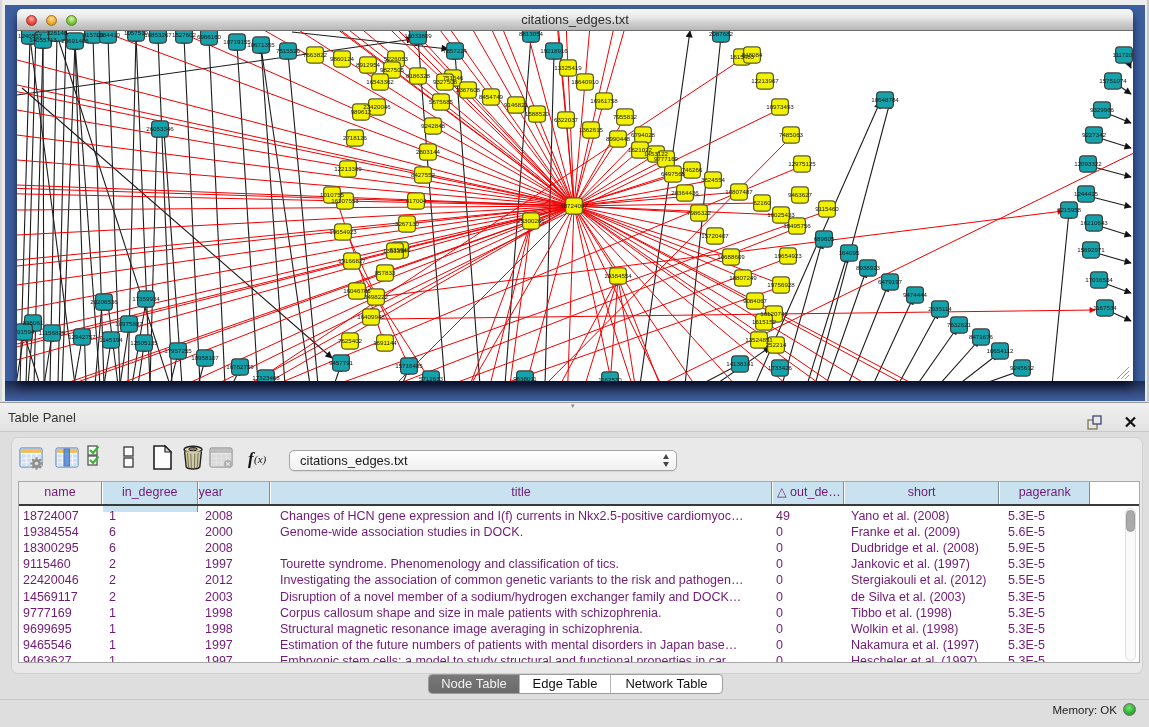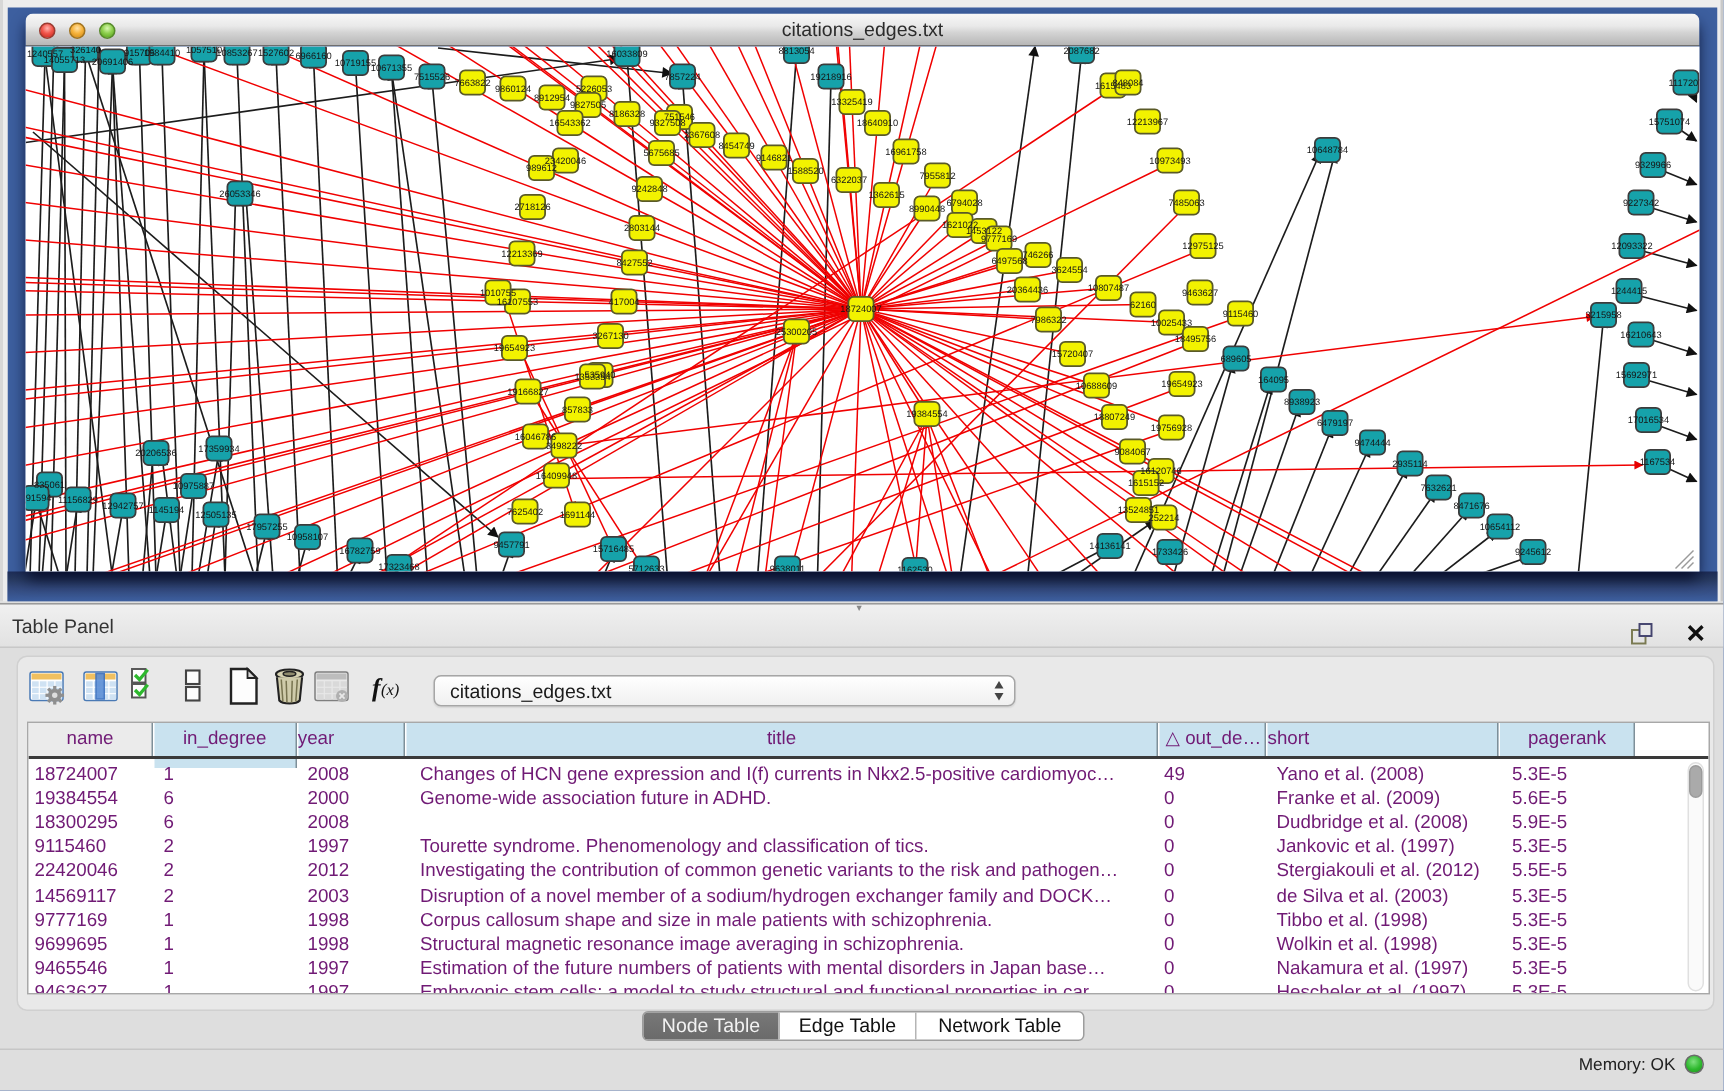--- a/index.html
+++ b/index.html
@@ -639,37 +639,37 @@
     <div style="position:absolute;left:10px;top:0;font-size:13px;line-height:20px;color:#1a1a1a;">citations_edges.txt</div>
     <div style="position:absolute;right:7px;top:3px;width:0;height:0;border-left:3.5px solid transparent;border-right:3.5px solid transparent;border-bottom:5px solid #444;"></div>
     <div style="position:absolute;right:7px;top:11px;width:0;height:0;border-left:3.5px solid transparent;border-right:3.5px solid transparent;border-top:5px solid #444;"></div>
   </div>
 <div style="position:absolute;left:17.5px;top:481px;width:1122.5px;height:182px;background:#fff;border:1px solid #a8a8a8;font-size:12.5px;color:#701a75;overflow:hidden;">
     <div style="position:absolute;left:0.5px;top:0;width:83.0px;height:21.5px;background:#ebebeb;border-right:1px solid #7e8f99;text-align:center;line-height:21.5px;">name</div>
     <div style="position:absolute;left:84.5px;top:0;width:94.5px;height:30px;background:#c9e2ef;border-right:1px solid #7e8f99;text-align:center;line-height:21.5px;">in_degree</div>
     <div style="position:absolute;left:180.0px;top:0;width:71.5px;height:21.5px;background:#c9e2ef;border-right:1px solid #7e8f99;text-align:left;line-height:21.5px;">year</div>
     <div style="position:absolute;left:252.5px;top:0;width:501.0px;height:21.5px;background:#c9e2ef;border-right:1px solid #7e8f99;text-align:center;line-height:21.5px;">title</div>
     <div style="position:absolute;left:754.5px;top:0;width:71.0px;height:21.5px;background:#c9e2ef;border-right:1px solid #7e8f99;padding-left:4px;text-align:left;line-height:21.5px;">△ out_de…</div>
-    <div style="position:absolute;left:826.5px;top:0;width:154.4px;height:21.5px;background:#c9e2ef;border-right:1px solid #7e8f99;text-align:left;line-height:21.5px;">short</div>
+    <div style="position:absolute;left:826.5px;top:0;width:154.4px;height:21.5px;background:#c9e2ef;border-right:1px solid #7e8f99;text-align:center;line-height:21.5px;">short</div>
     <div style="position:absolute;left:981.9px;top:0;width:89.6px;height:21.5px;background:#c9e2ef;border-right:1px solid #7e8f99;text-align:center;line-height:21.5px;">pagerank</div>
     <div style="position:absolute;left:0;top:21.5px;width:100%;height:2px;background:#3a3a3a;"></div>
     <div style="position:absolute;left:0;top:25.5px;width:100%;height:16.2px;line-height:16.2px;">
       <div style="position:absolute;left:4.5px;top:0;width:600px;">18724007</div>
       <div style="position:absolute;left:90.5px;top:0;width:600px;">1</div>
       <div style="position:absolute;left:186.5px;top:0;width:600px;">2008</div>
       <div style="position:absolute;left:261.5px;top:0;width:600px;">Changes of HCN gene expression and I(f) currents in Nkx2.5-positive cardiomyoc…</div>
       <div style="position:absolute;left:757.5px;top:0;width:600px;">49</div>
       <div style="position:absolute;left:832.5px;top:0;width:600px;">Yano et al. (2008)</div>
       <div style="position:absolute;left:989.5px;top:0;width:600px;">5.3E-5</div>
     </div>
     <div style="position:absolute;left:0;top:41.7px;width:100%;height:16.2px;line-height:16.2px;">
       <div style="position:absolute;left:4.5px;top:0;width:600px;">19384554</div>
       <div style="position:absolute;left:90.5px;top:0;width:600px;">6</div>
       <div style="position:absolute;left:186.5px;top:0;width:600px;">2000</div>
-      <div style="position:absolute;left:261.5px;top:0;width:600px;">Genome-wide association future in ADHD.</div>
+      <div style="position:absolute;left:261.5px;top:0;width:600px;">Genome-wide association studies in DOCK.</div>
       <div style="position:absolute;left:757.5px;top:0;width:600px;">0</div>
       <div style="position:absolute;left:832.5px;top:0;width:600px;">Franke et al. (2009)</div>
       <div style="position:absolute;left:989.5px;top:0;width:600px;">5.6E-5</div>
     </div>
     <div style="position:absolute;left:0;top:57.9px;width:100%;height:16.2px;line-height:16.2px;">
       <div style="position:absolute;left:4.5px;top:0;width:600px;">18300295</div>
       <div style="position:absolute;left:90.5px;top:0;width:600px;">6</div>
       <div style="position:absolute;left:186.5px;top:0;width:600px;">2008</div>
       <div style="position:absolute;left:757.5px;top:0;width:600px;">0</div>
       <div style="position:absolute;left:832.5px;top:0;width:600px;">Dudbridge et al. (2008)</div>
@@ -681,21 +681,21 @@
       <div style="position:absolute;left:186.5px;top:0;width:600px;">1997</div>
       <div style="position:absolute;left:261.5px;top:0;width:600px;">Tourette syndrome. Phenomenology and classification of tics.</div>
       <div style="position:absolute;left:757.5px;top:0;width:600px;">0</div>
       <div style="position:absolute;left:832.5px;top:0;width:600px;">Jankovic et al. (1997)</div>
       <div style="position:absolute;left:989.5px;top:0;width:600px;">5.3E-5</div>
     </div>
     <div style="position:absolute;left:0;top:90.3px;width:100%;height:16.2px;line-height:16.2px;">
       <div style="position:absolute;left:4.5px;top:0;width:600px;">22420046</div>
       <div style="position:absolute;left:90.5px;top:0;width:600px;">2</div>
       <div style="position:absolute;left:186.5px;top:0;width:600px;">2012</div>
-      <div style="position:absolute;left:261.5px;top:0;width:600px;">Investigating the contribution of common genetic variants to the risk and pathogen…</div>
+      <div style="position:absolute;left:261.5px;top:0;width:600px;">Investigating the association of common genetic variants to the risk and pathogen…</div>
       <div style="position:absolute;left:757.5px;top:0;width:600px;">0</div>
       <div style="position:absolute;left:832.5px;top:0;width:600px;">Stergiakouli et al. (2012)</div>
       <div style="position:absolute;left:989.5px;top:0;width:600px;">5.5E-5</div>
     </div>
     <div style="position:absolute;left:0;top:106.5px;width:100%;height:16.2px;line-height:16.2px;">
       <div style="position:absolute;left:4.5px;top:0;width:600px;">14569117</div>
       <div style="position:absolute;left:90.5px;top:0;width:600px;">2</div>
       <div style="position:absolute;left:186.5px;top:0;width:600px;">2003</div>
       <div style="position:absolute;left:261.5px;top:0;width:600px;">Disruption of a novel member of a sodium/hydrogen exchanger family and DOCK…</div>
       <div style="position:absolute;left:757.5px;top:0;width:600px;">0</div>

